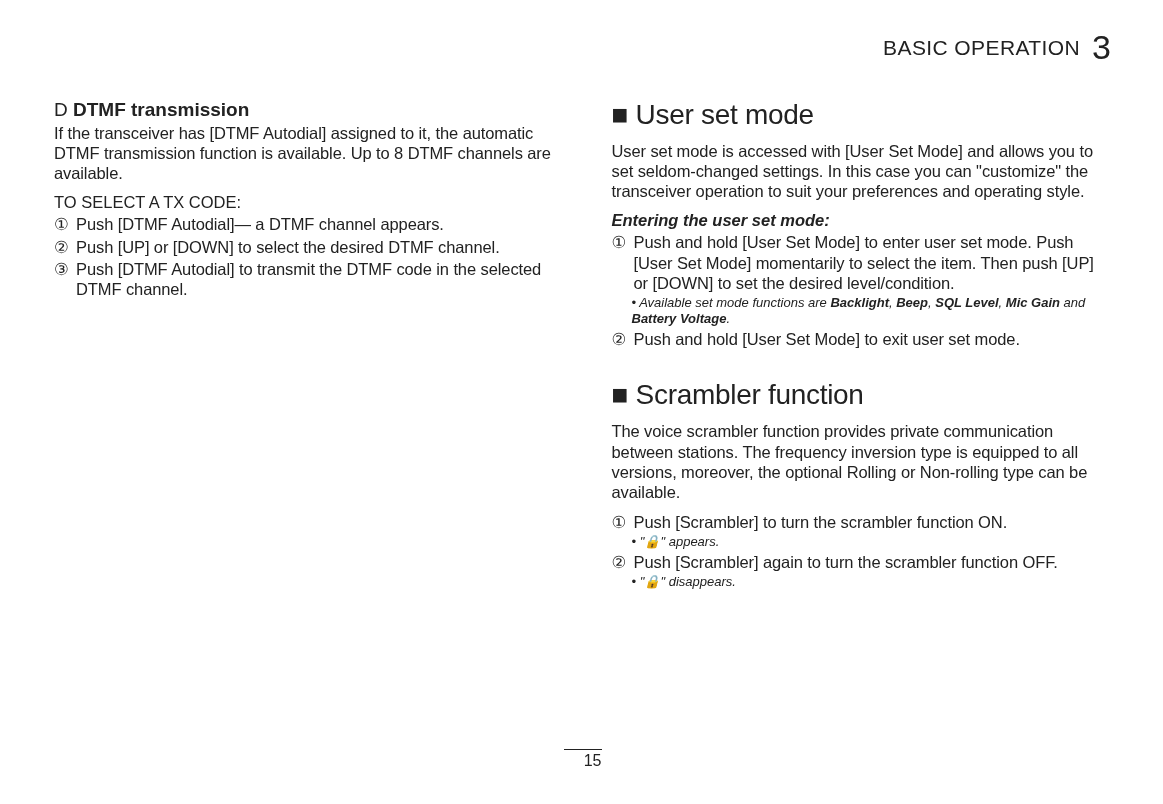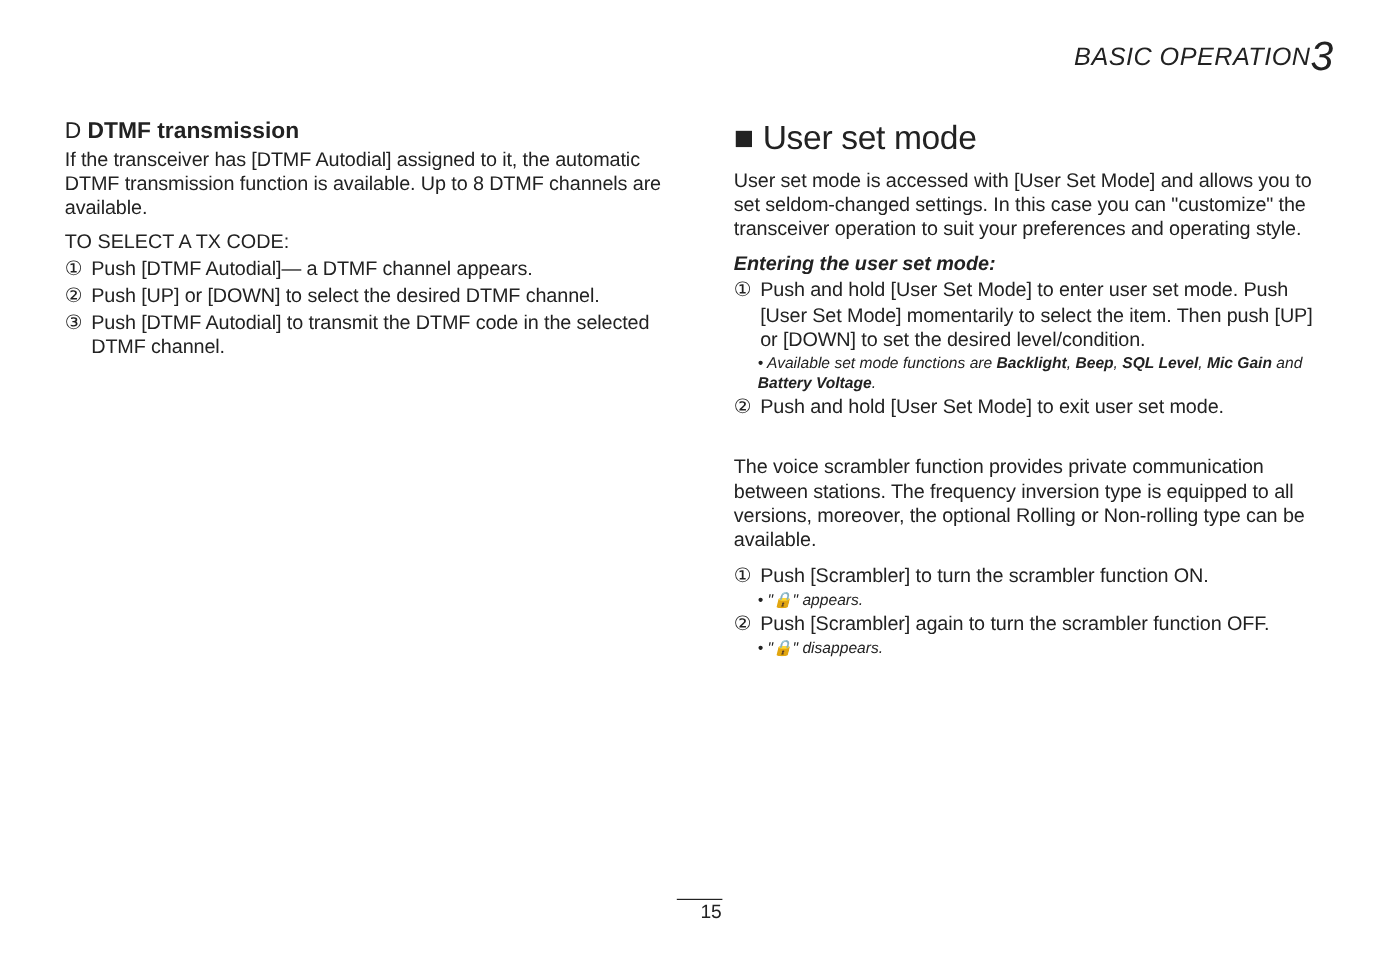--- a/index.html
+++ b/index.html
@@ -17,23 +17,22 @@
     padding: 28px 52px 34px 54px;
     box-sizing: border-box;
     display: flex;
     flex-direction: column;
     height: 100%;
   }
   .header {
     display: flex;
     justify-content: flex-end;
     align-items: center;
-    gap: 0;
+    gap: 12px;
     margin-bottom: 32px;
-    font-style: italic;
   }
   .header-title {
     font-size: 21px;
     letter-spacing: 0.4px;
   }
   .header-number {
     font-size: 34px;
     font-weight: 400;
   }
   .columns {
@@ -159,20 +158,23 @@
           <span>• Available set mode functions are </span><span class="bold">Backlight</span><span>, </span><span class="bold">Beep</span><span>, </span><span class="bold">SQL Level</span><span>, </span><span class="bold">Mic Gain</span><span> and </span><span class="bold">Battery Voltage</span><span>.</span>
         </span>
       </div>
       <div class="num-item">
         <span class="num">②</span>
         <span>Push and hold [User Set Mode] to exit user set mode.</span>
       </div>
 
       <div class="gap-big"></div>
 
+      <h2 class="big">
+        <span class="square">■ </span><span>Scrambler function</span>
+      </h2>
       <p>The voice scrambler function provides private communication between stations. The frequency inversion type is equipped to all versions, moreover, the optional Rolling or Non-rolling type can be available.</p>
       <div class="num-item">
         <span class="num">①</span>
         <span>Push [Scrambler] to turn the scrambler function ON.</span>
       </div>
       <div class="bullet-note">
         <span>• "🔒" appears.</span>
       </div>
       <div class="num-item">
         <span class="num">②</span>

